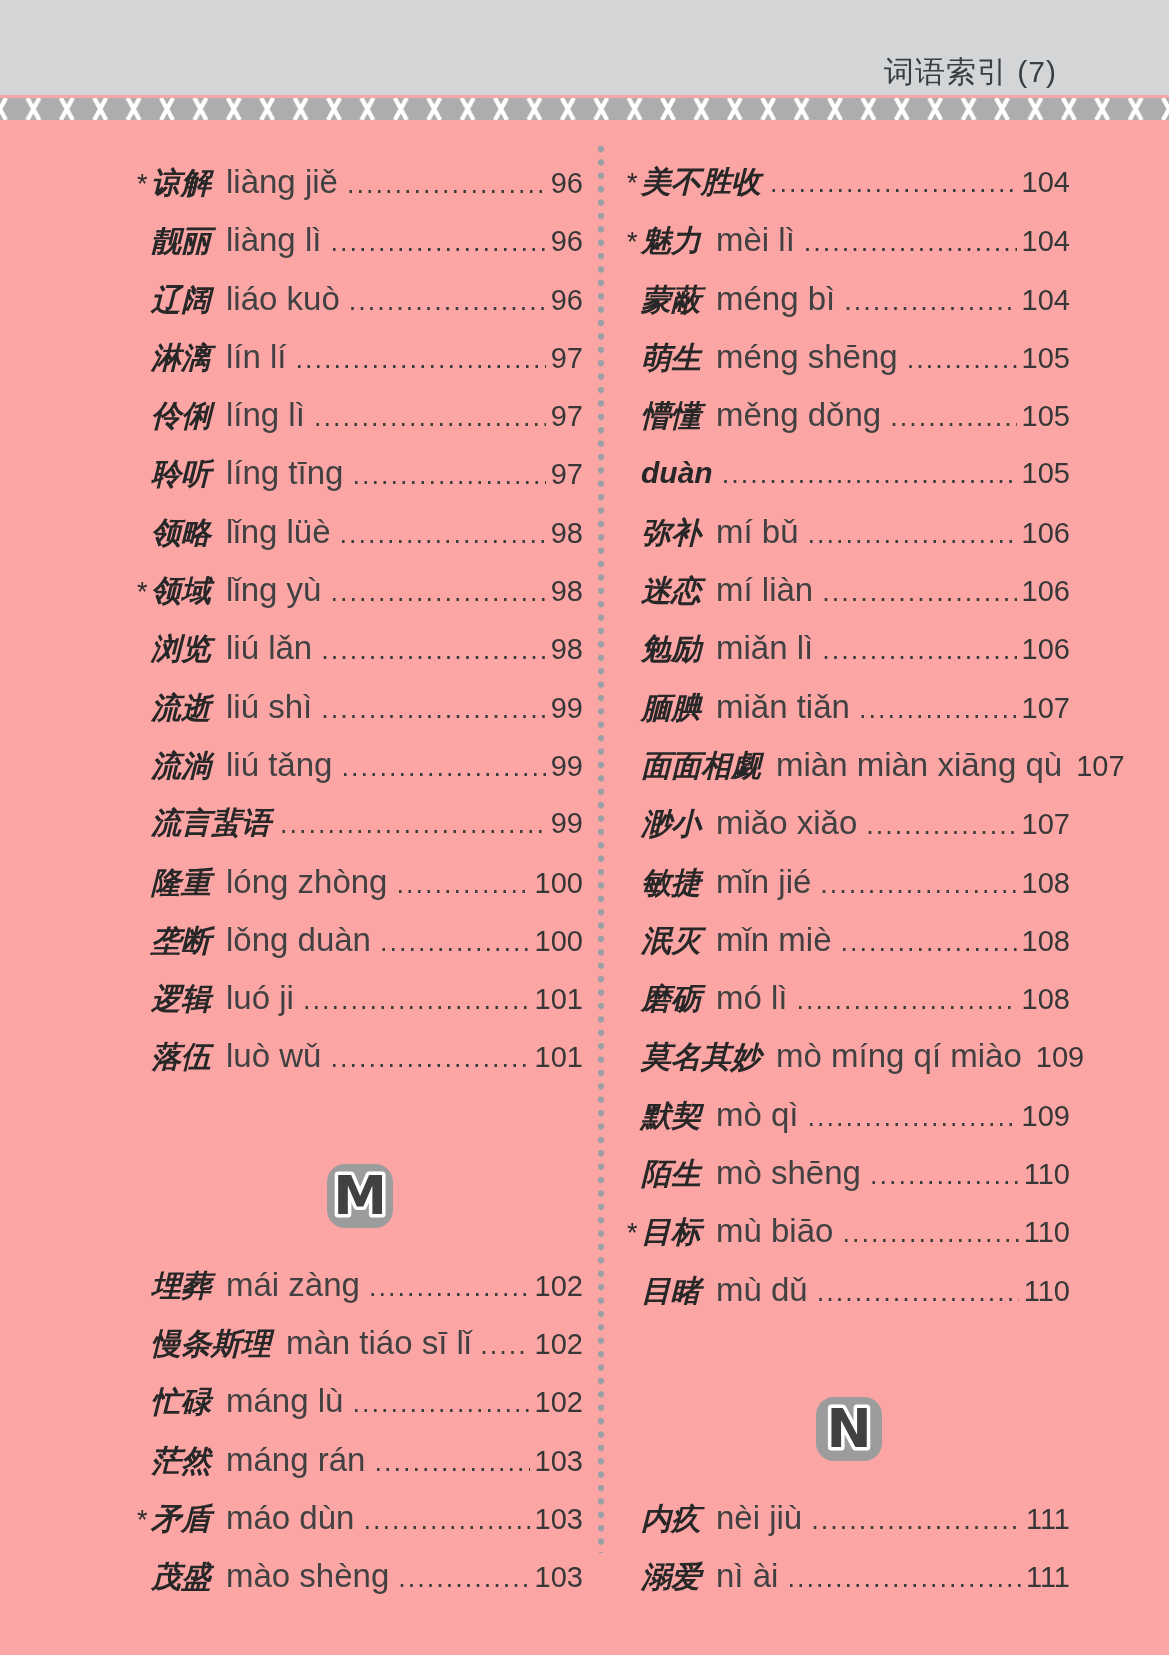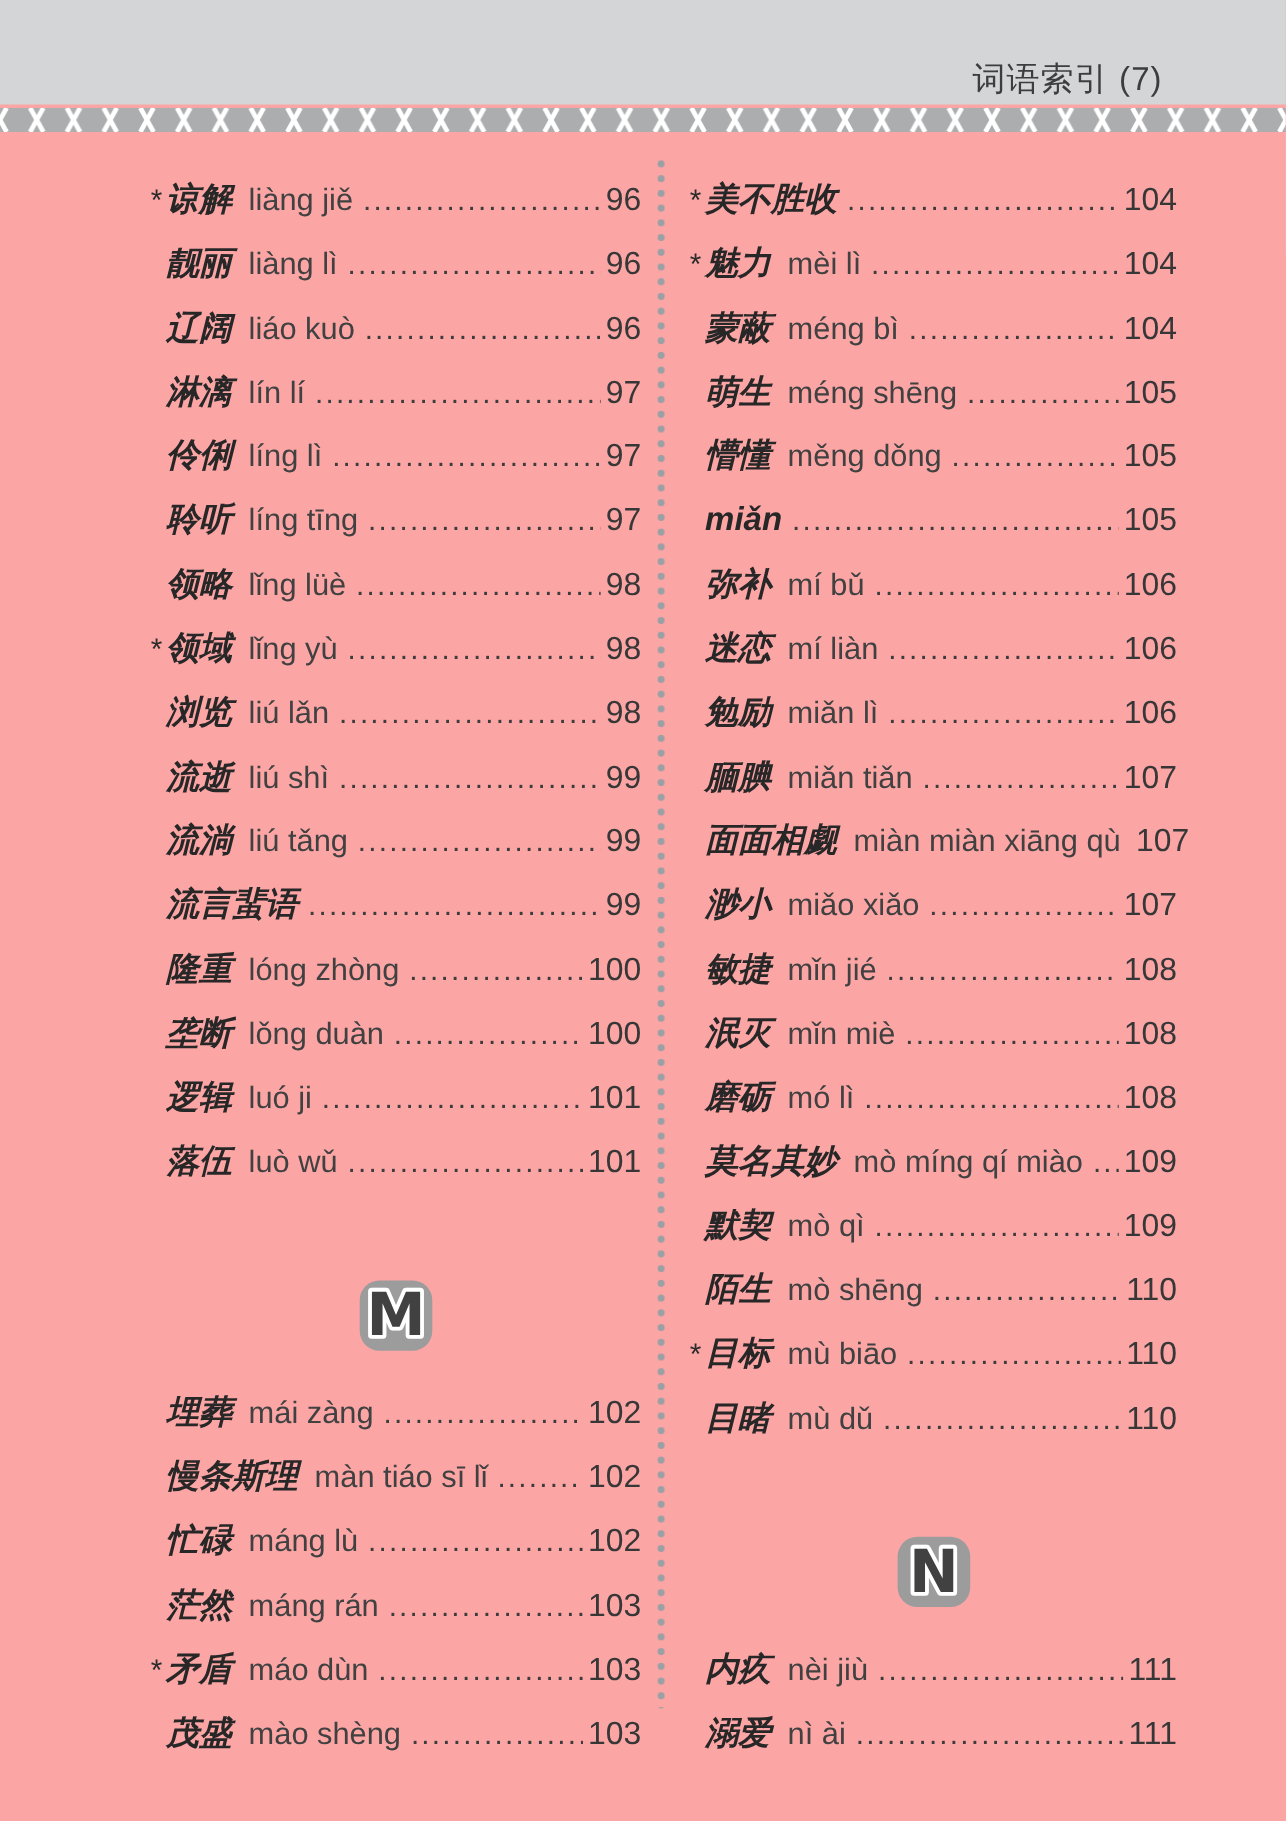--- a/index.html
+++ b/index.html
@@ -15,21 +15,21 @@
   .band{position:absolute;left:0;top:98px;width:1169px;height:22px;line-height:0;}
 
   
   .col{position:absolute;top:153px;}
   .col-left{left:137px;width:446px;}
   .col-right{left:627px;width:443px;}
 
   .row{display:flex;align-items:baseline;height:58.3px;line-height:58.3px;white-space:nowrap;}
   .star{flex:0 0 14px;font-size:27px;color:#2b2b2b;}
   .hanzi{flex:0 0 auto;font-size:30px;font-weight:700;color:#272727;font-family:sans-serif;font-style:italic;}
-  .pinyin{flex:0 0 auto;margin-left:15px;font-size:28px;color:#414141;}
+  .pinyin{flex:0 0 auto;margin-left:15px;font-size:33px;color:#414141;}
   .leader{flex:1 1 0;overflow:hidden;margin:0 5px 0 9px;font-size:27px;color:#3c3c3c;
           letter-spacing:2px;}
   .pagenum{flex:0 0 auto;font-size:29px;color:#373737;}
 
   
   .marker-row{height:120px;padding-top:50px;display:flex;align-items:center;justify-content:center;}
   .badge{width:66px;height:64px;background:#9c9c9c;border-radius:18px;
          display:flex;align-items:center;justify-content:center;}
   .badge svg{display:block;}
 
@@ -280,21 +280,21 @@
   <div class="row">
     <span class="star"></span>
     <span class="hanzi">懵懂</span>
     <span class="pinyin">měng dǒng</span>
     <span class="leader">......................................................................</span>
     <span class="pagenum">105</span>
   </div>
 
   <div class="row">
     <span class="star"></span>
-    <span class="hanzi">miǎn</span>
+    <span class="hanzi">duàn</span>
     <span class="leader">......................................................................</span>
     <span class="pagenum">105</span>
   </div>
 
   <div class="row">
     <span class="star"></span>
     <span class="hanzi">弥补</span>
     <span class="pinyin">mí bǔ</span>
     <span class="leader">......................................................................</span>
     <span class="pagenum">106</span>

